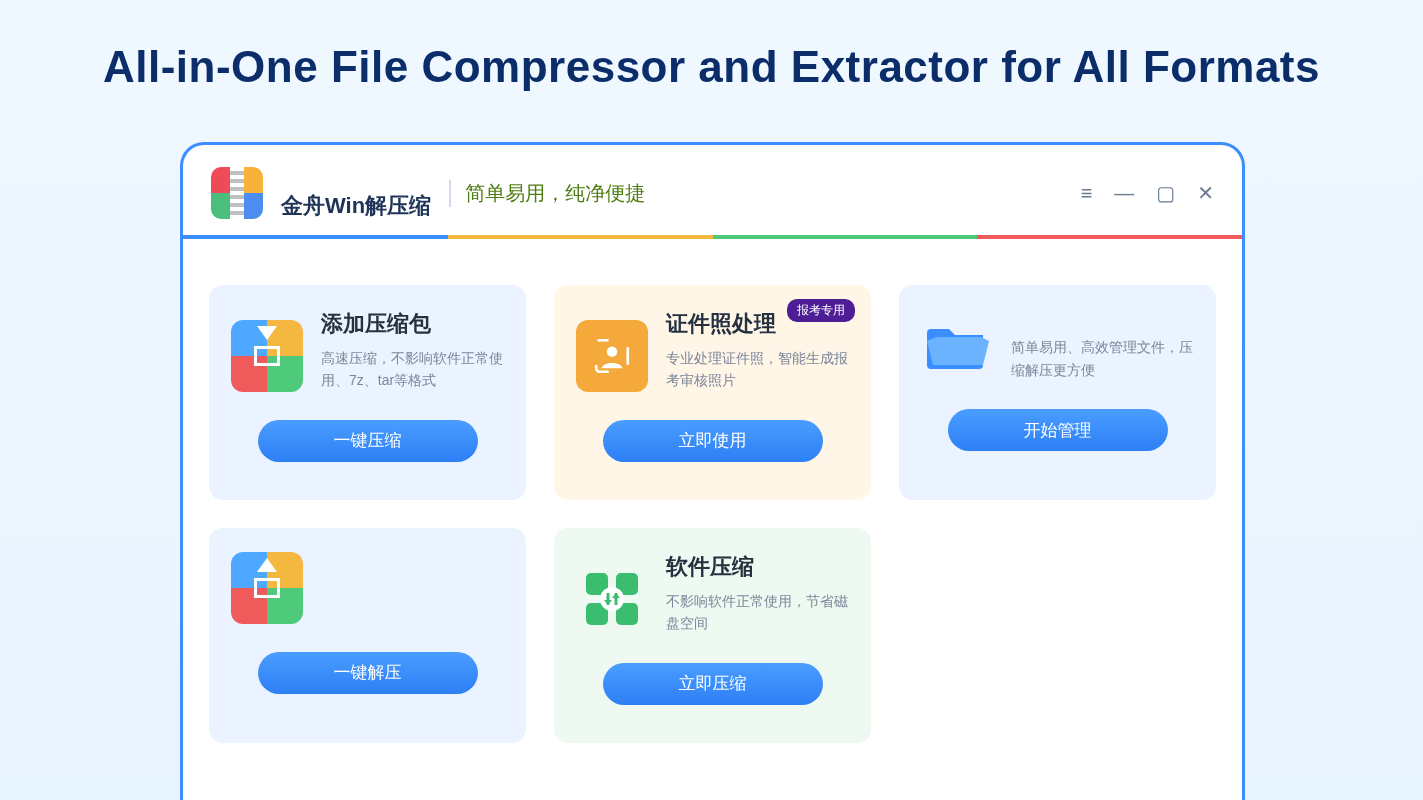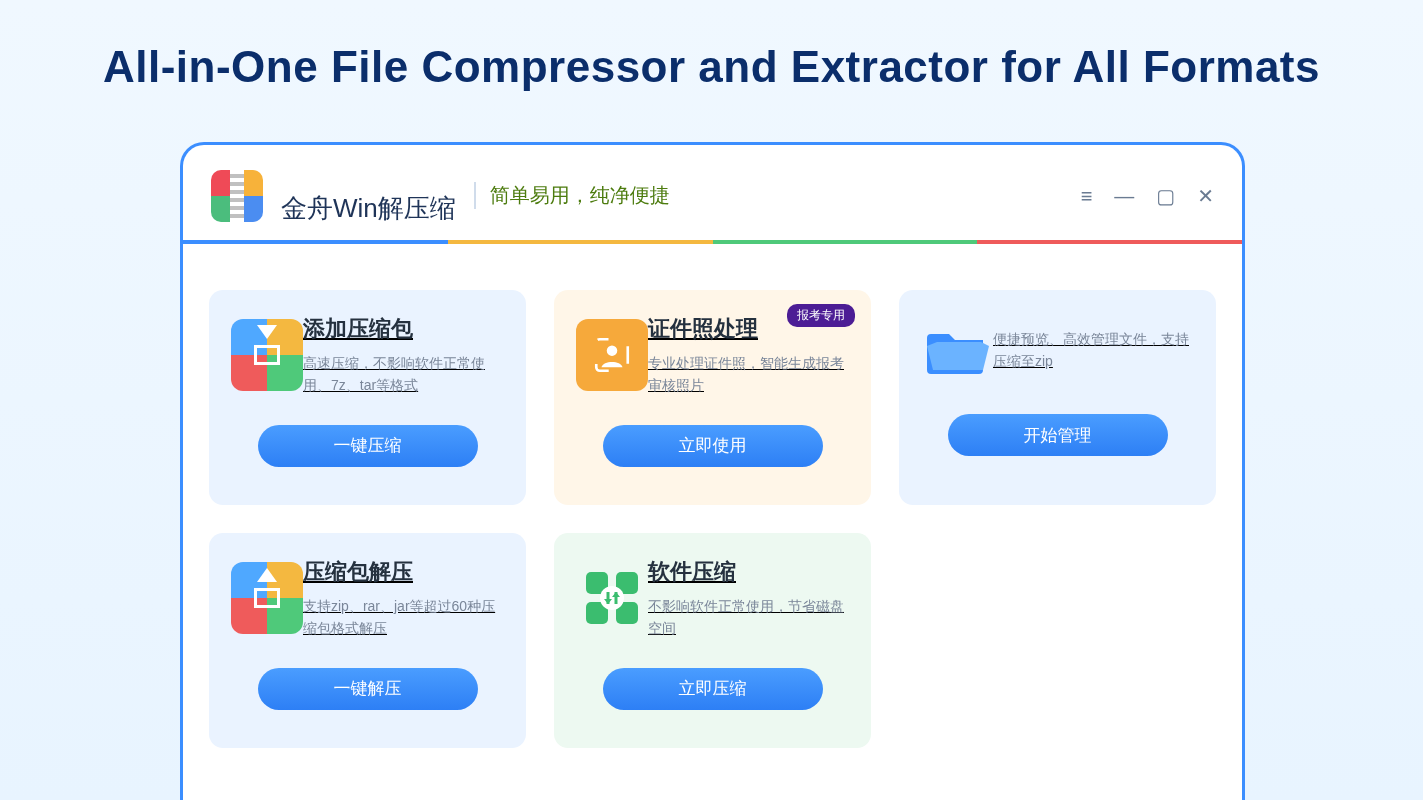--- a/index.html
+++ b/index.html
@@ -48,42 +48,42 @@
   position: relative;
 }
 .app-logo .q1{background:#ef4a57}
 .app-logo .q2{background:#f7b23a}
 .app-logo .q3{background:#4bbd7d}
 .app-logo .q4{background:#4b8df1}
 .app-logo .zip {
   position:absolute;left:50%;top:0;bottom:0;width:14px;transform:translateX(-50%);
   background:repeating-linear-gradient(180deg,#fff 0 4px,#c0c0c0 4px 8px);
 }
-.app-name { font-size: 26px; font-weight: 400; color: #1f3458; margin-top: 26px; }
+.app-name { font-size: 22px; font-weight: 700; color: #1f3458; margin-top: 26px; }
 .app-tagline { font-size: 20px; color: #4d7c0f; padding-left: 14px; border-left: 2px solid #d0dceb; }
 .win-controls { margin-left: auto; display: flex; gap: 22px; color: #6a7b92; }
 .win-controls span { cursor: pointer; font-size: 20px; line-height: 1; }
 .colorbar { height: 4px; display: flex; }
 .colorbar div { flex: 1; }
 .cb1{background:#3b8eff}.cb2{background:#f4b840}.cb3{background:#4fc97a}.cb4{background:#ef5b5b}
 .cards {
   padding: 46px 26px 0 26px;
   display: grid;
   grid-template-columns: repeat(3, 1fr);
   gap: 28px 28px;
 }
 .card {
   border-radius: 14px;
   padding: 24px 22px 26px 22px;
   position: relative;
 }
 .card.blue { background: #eaf3ff; }
 .card.orange { background: #fff6e8; }
 .card.green { background: #edf9f1; }
-.card-top { display: flex; align-items: center; text-decoration: underline; }
+.card-top { display: flex; gap: 18px; align-items: flex-end; }
 .card-icon {
   width: 72px; height: 72px; border-radius: 12px;
   flex-shrink: 0; display:flex;align-items:center;justify-content:center;
   position:relative;overflow:hidden;
 }
 .card-body { flex: 1; }
 .card-title { font-size: 22px; font-weight: 700; color: #25313f; margin-bottom: 8px; }
 .card-desc { font-size: 14px; color: #7a8699; line-height: 1.6; }
 .card-badge {
   position: absolute; top: 14px; right: 16px;
@@ -189,41 +189,37 @@
 
     <div class="card blue">
       <div class="card-top">
         <div class="card-icon ic-folder">
           <svg viewBox="0 0 72 72">
               <path d="M10 20h18l6 6h28v30a4 4 0 0 1-4 4H10a4 4 0 0 1-4-4V24a4 4 0 0 1 4-4z" fill="#3b8eff"></path>
               <path d="M6 32l10-4h44l8 4-6 24H12z" fill="#6bb3ff"></path>
             </svg>
         </div>
         <div class="card-body">
-          <div class="card-desc">便捷预览、高效管理文件，支持压缩至zip</div>
+          <div class="card-desc">简单易用、高效管理文件，压缩解压更方便</div>
         </div>
       </div>
       <button class="card-btn">开始管理</button>
     </div>
 
     <div class="card blue">
       <div class="card-top">
         <div class="card-icon">
           <div class="ic-extract">
               <div class="a"></div>
               <div class="b"></div>
               <div class="c"></div>
               <div class="d"></div>
               <div class="arrow"></div>
               <div class="box"></div>
             </div>
-        </div>
-        <div class="card-body">
-          <div class="card-title">压缩包解压</div>
-          <div class="card-desc">支持zip、rar、jar等超过60种压缩包格式解压</div>
         </div>
       </div>
       <button class="card-btn">一键解压</button>
     </div>
 
     <div class="card green">
       <div class="card-top">
         <div class="card-icon ic-soft">
           <svg viewBox="0 0 72 72">
               <rect x="10" y="10" width="22" height="22" rx="5" fill="#3bbd6f"></rect>

